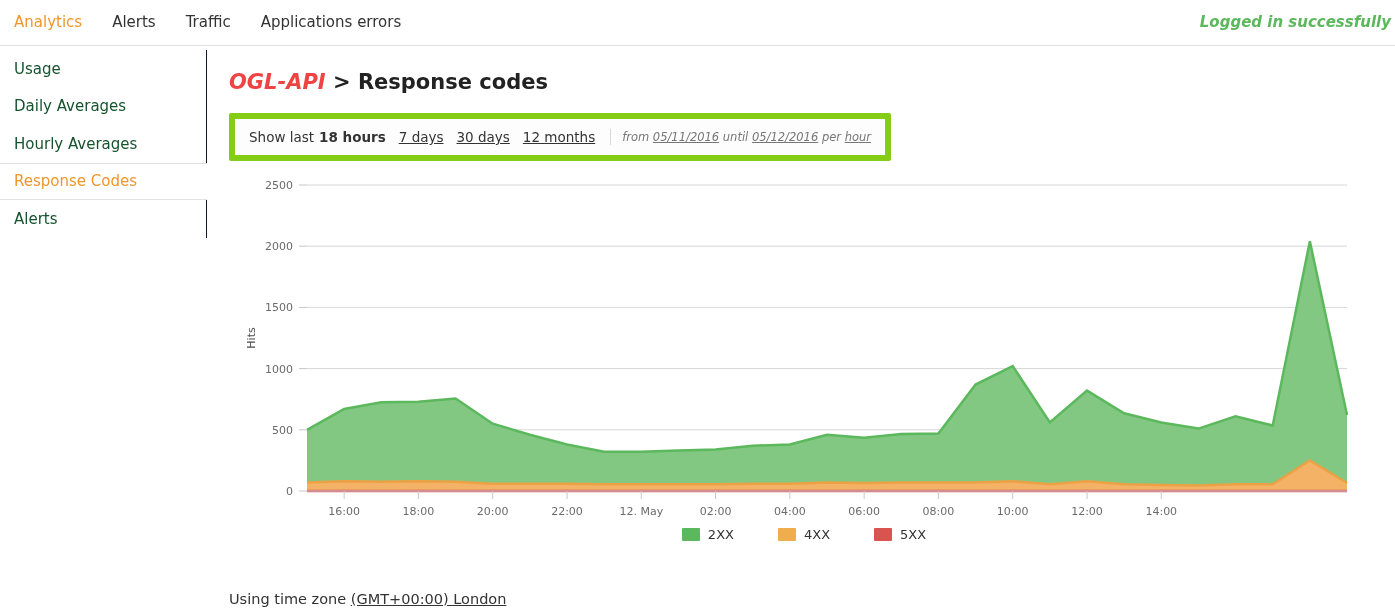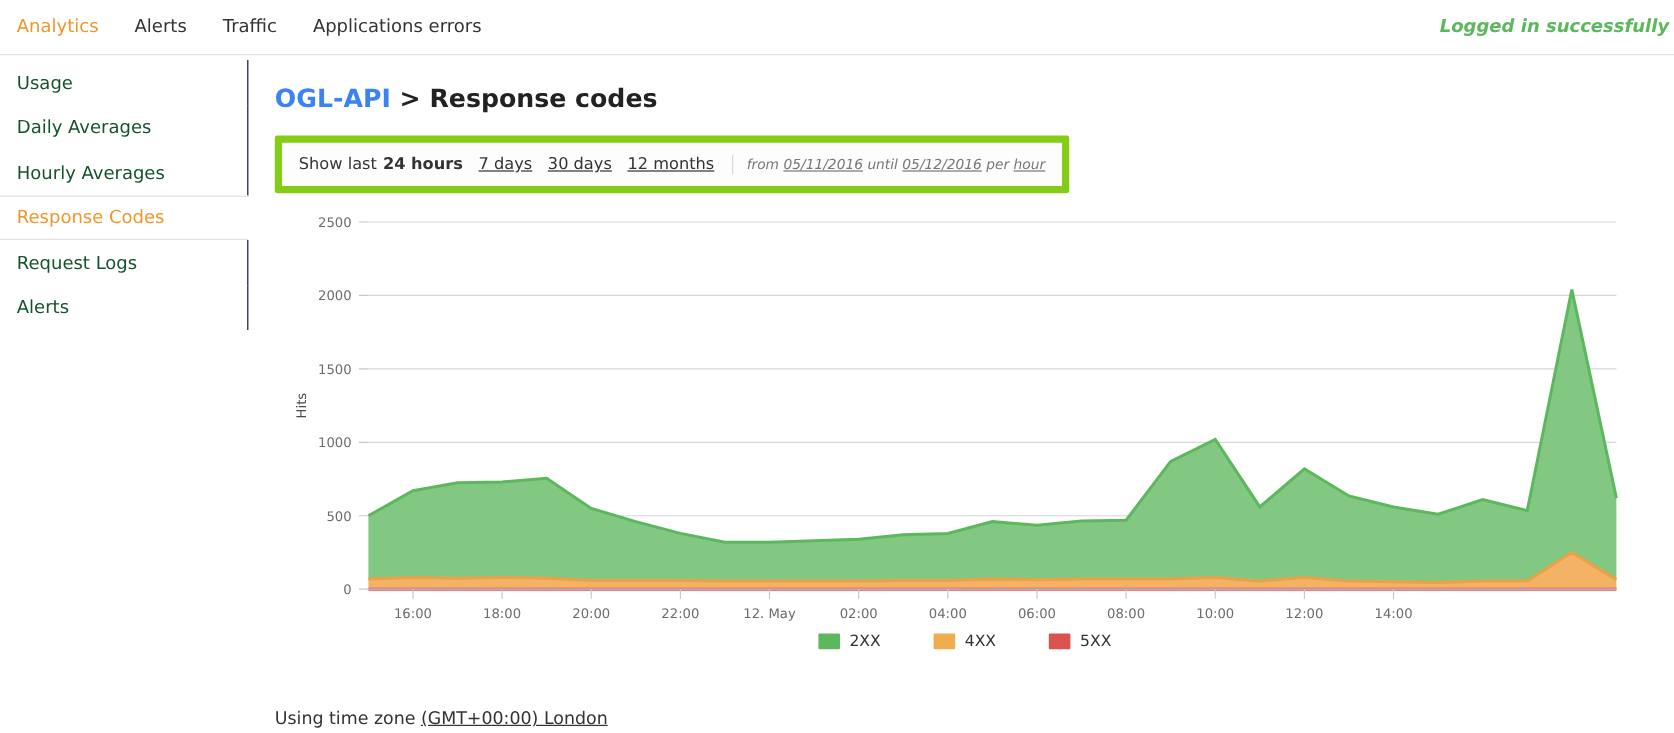--- a/index.html
+++ b/index.html
@@ -165,35 +165,34 @@
   <div id="login-status" style="color: rgb(92, 184, 92);">Logged in successfully</div>
 </div>
 
 <div id="layout">
 
   <nav id="sidebar">
     <a class="side-item">Usage</a>
     <a class="side-item">Daily Averages</a>
     <a class="side-item">Hourly Averages</a>
     <a class="side-item active" style="color: rgb(240, 150, 43);">Response Codes</a>
-    <a class="side-item">Request Logs</a>
     <a class="side-item">Alerts</a>
   </nav>
 
   <main id="main">
 
     <h1 id="page-title">
-      <span class="proj" style="color: #3b82f6;">OGL-API</span>
+      <span class="proj" style="color: #ef4444; font-style: italic;">OGL-API</span>
       <span class="sep">&gt;</span>
       <span>Response codes</span>
     </h1>
 
     <div id="range-bar">
       <span class="lbl">Show last</span>
-      <span class="cur">24 hours</span>
+      <span class="cur">18 hours</span>
       <span class="opt">7 days</span>
       <span class="opt">30 days</span>
       <span class="opt">12 months</span>
       <span class="divider"></span>
       <span class="meta">
         <span>from</span>
         <u>05/11/2016</u>
         <span>until</span>
         <u>05/12/2016</u>
         <span>per</span>

